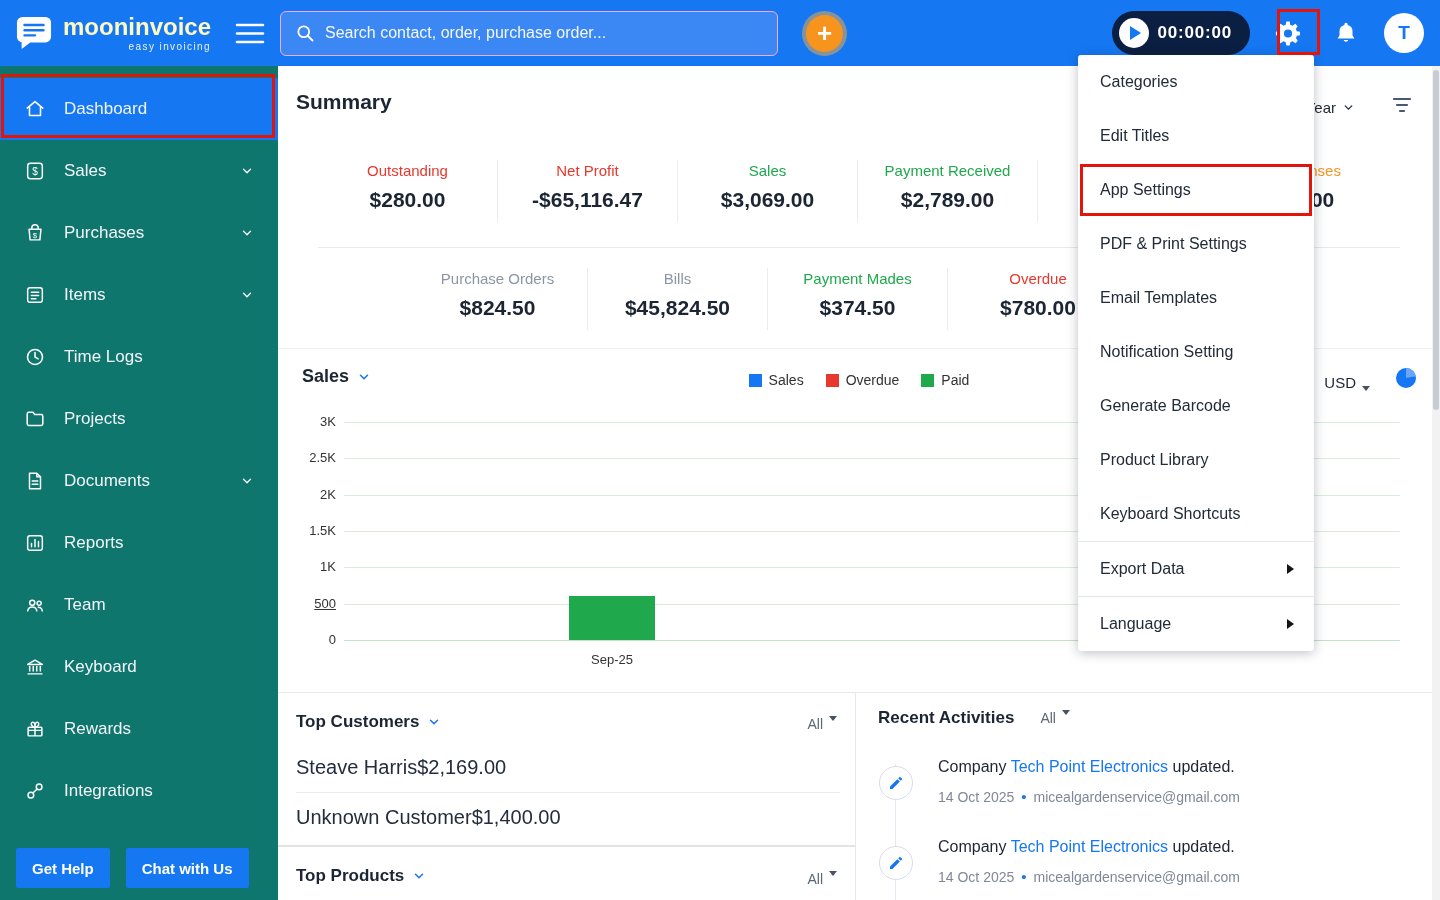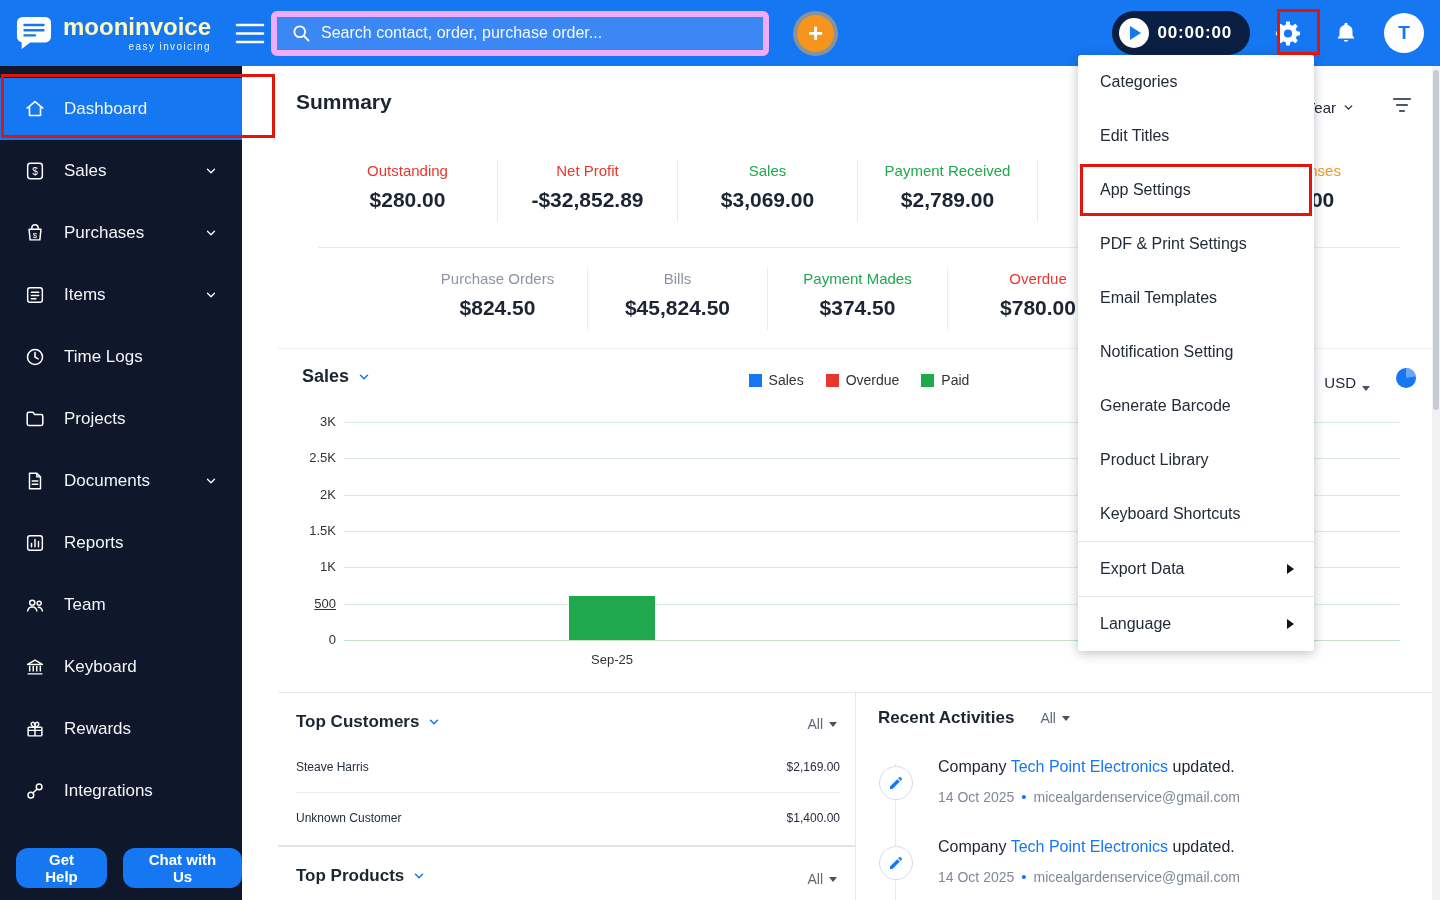--- a/index.html
+++ b/index.html
@@ -5,40 +5,40 @@
 *{margin:0;padding:0;box-sizing:border-box}
 html,body{width:1440px;height:900px;overflow:hidden;font-family:"Liberation Sans",sans-serif;background:#fff;position:relative}
 
 
 #topbar{position:absolute;top:0;left:0;width:1440px;height:66px;background:#1577f2;display:flex;align-items:center;z-index:40}
 .brand{display:flex;align-items:center;gap:9px;margin-left:14px;cursor:pointer}
 .brand-text{display:flex;flex-direction:column;align-items:flex-end}
 .brand-name{font-size:24px;font-weight:bold;color:#fef9c3;line-height:1}
 .brand-tag{font-size:10px;color:#eaf2ff;letter-spacing:1.4px;margin-top:2px}
 .hamburger{margin-left:24px;display:flex;cursor:pointer}
-.search{margin-left:6px;width:498px;height:45px;background:#3b87f3;border:6px solid #f0abfc;border-radius:6px;display:flex;align-items:center;padding:0 14px;gap:10px}
+.search{margin-left:15px;width:498px;height:45px;background:#3b87f3;border:1px solid #f0abfc;border-radius:6px;display:flex;align-items:center;padding:0 14px;gap:10px}
 .search input{flex:1;background:transparent;border:none;outline:none;color:#fff;font-size:16px;font-family:inherit}
 .search input::placeholder{color:rgba(255,255,255,.95)}
 .add-btn{margin-left:28px;width:37px;height:37px;border-radius:50%;background:#f7941e;border:none;color:#fff;font-size:26px;line-height:32px;font-weight:bold;box-shadow:0 0 0 4px rgba(251,176,64,.5);cursor:pointer;font-family:inherit}
 .topbar-right{margin-left:auto;display:flex;align-items:center;gap:18px;margin-right:16px}
 .timer{background:#0b1f42;height:44px;border-radius:22px;display:flex;align-items:center;padding:0 18px 0 7px;gap:9px;color:#fff;font-size:17px;font-weight:bold;letter-spacing:.8px;cursor:pointer}
 .play{width:30px;height:30px;border-radius:50%;background:#fff;position:relative}
 .play::after{content:"";position:absolute;left:11px;top:8px;border-left:11px solid #1577f2;border-top:7px solid transparent;border-bottom:7px solid transparent}
 .gear-box,.bell-box{width:40px;height:40px;display:flex;align-items:center;justify-content:center;cursor:pointer}
 .avatar{width:40px;height:40px;border-radius:50%;background:#fff;display:flex;align-items:center;justify-content:center;color:#1577f2;font-weight:bold;font-size:19px;cursor:pointer}
 
 
-#sidebar{position:absolute;top:66px;left:0;width:242px;bottom:0;background:#0f172a;z-index:30;padding-top:12px}
+#sidebar{position:absolute;top:66px;left:0;width:278px;bottom:0;background:#0f766e;z-index:30;padding-top:12px}
 .side-item{height:62px;display:flex;align-items:center;padding:0 24px;gap:18px;color:#f2f5fa;font-size:17px;cursor:pointer}
 .side-item.active{background:#1577f2}
 .side-ico{width:22px;height:22px;display:flex}
 .side-ico svg{width:22px;height:22px}
 .side-chev{margin-left:auto;display:flex}
 .side-footer{position:absolute;bottom:12px;left:16px;display:flex;gap:16px}
-.side-btn{background:#1577f2;color:#fff;border:none;border-radius:12px;height:40px;padding:0 16px;font-size:15px;font-weight:bold;font-family:inherit;cursor:pointer}
+.side-btn{background:#1577f2;color:#fff;border:none;border-radius:2px;height:40px;padding:0 16px;font-size:15px;font-weight:bold;font-family:inherit;cursor:pointer}
 
 
 #main{position:absolute;left:278px;top:66px;right:0;bottom:0;background:#fff}
 #page-title{position:absolute;left:18px;top:24px;font-size:21px;font-weight:bold;color:#1c2533}
 #period{position:absolute;right:85px;top:33px;font-size:15px;color:#1c2533;display:flex;align-items:center;gap:6px;white-space:nowrap;cursor:pointer}
 #filter-icon{position:absolute;right:28px;top:30px;cursor:pointer}
 #stats-row1{position:absolute;left:40px;top:94px;display:flex}
 #stats-row2{position:absolute;left:130px;top:202px;display:flex}
 .stat-cell{width:180px;text-align:center;padding:2px 0 10px;border-right:1px solid #ececec;min-height:62px}
 .stat-cell:last-child{border-right:none}
@@ -59,23 +59,23 @@
 .gridline{position:absolute;right:0;height:1px;background:#d9ecdc}
 .ytick{position:absolute;left:-10px;width:28px;text-align:right;font-size:13px;color:#333}
 .xtick{position:absolute;width:80px;text-align:center;font-size:13px;color:#333}
 .bar{position:absolute;width:86px}
 
 #customers-panel{position:absolute;left:0;top:626px;width:577px;bottom:0}
 #activities-panel{position:absolute;left:577px;top:626px;right:0;bottom:0;border-left:1px solid #e7e7e7}
 .sec-head{display:flex;align-items:center;gap:8px;font-size:17px;font-weight:bold;color:#1c2533;cursor:pointer}
 #customers-head{position:absolute;left:18px;top:20px}
 #customers-filter{position:absolute;right:18px;top:24px}
-.filter-all{display:flex;align-items:center;gap:6px;font-size:14px;color:#5d6775;cursor:pointer}
+.filter-all{display:flex;align-items:flex-start;gap:6px;font-size:14px;color:#5d6775;cursor:pointer}
 #customers-rows{position:absolute;left:18px;right:15px;top:50px}
-.cust-row{display:flex;justify-content:space-between;align-items:center;height:50px;font-size:12px;color:#232d3f}
+.cust-row{display:flex;align-items:center;height:50px;font-size:20px;color:#232d3f}
 .cust-row + .cust-row{border-top:1px solid #ececec}
 #products-divider{position:absolute;left:0;width:577px;top:153px;height:2px;background:#e3e3e3}
 #products-head{position:absolute;left:18px;top:174px}
 #products-filter{position:absolute;right:18px;top:179px}
 
 #activities-head{position:absolute;left:22px;top:16px;display:flex;gap:26px;align-items:center}
 #timeline{position:absolute;left:39px;top:72px;bottom:0;width:1px;background:#e5e8ee}
 #activities-list{position:absolute;left:0;right:0;top:56px}
 .act-item{position:relative;height:80px}
 .act-icon{position:absolute;left:23px;top:18px;width:34px;height:34px;border-radius:50%;background:#fff;border:1px solid #d7dde8;display:flex;align-items:center;justify-content:center;z-index:2;cursor:pointer}
@@ -312,21 +312,21 @@
       </svg>
   </span>
 
   <div id="stats-row1">
       <div class="stat-cell">
         <div class="stat-label" style="color: rgb(232, 56, 45);">Outstanding</div>
         <div class="stat-value">$280.00</div>
       </div>
       <div class="stat-cell">
         <div class="stat-label" style="color: rgb(232, 56, 45);">Net Profit</div>
-        <div class="stat-value">-$32,852.89</div>
+        <div class="stat-value">-$65,116.47</div>
       </div>
       <div class="stat-cell">
         <div class="stat-label" style="color: rgb(31, 168, 76);">Sales</div>
         <div class="stat-value">$3,069.00</div>
       </div>
       <div class="stat-cell">
         <div class="stat-label" style="color: rgb(31, 168, 76);">Payment Received</div>
         <div class="stat-value">$2,789.00</div>
       </div>
       <div class="stat-cell">

